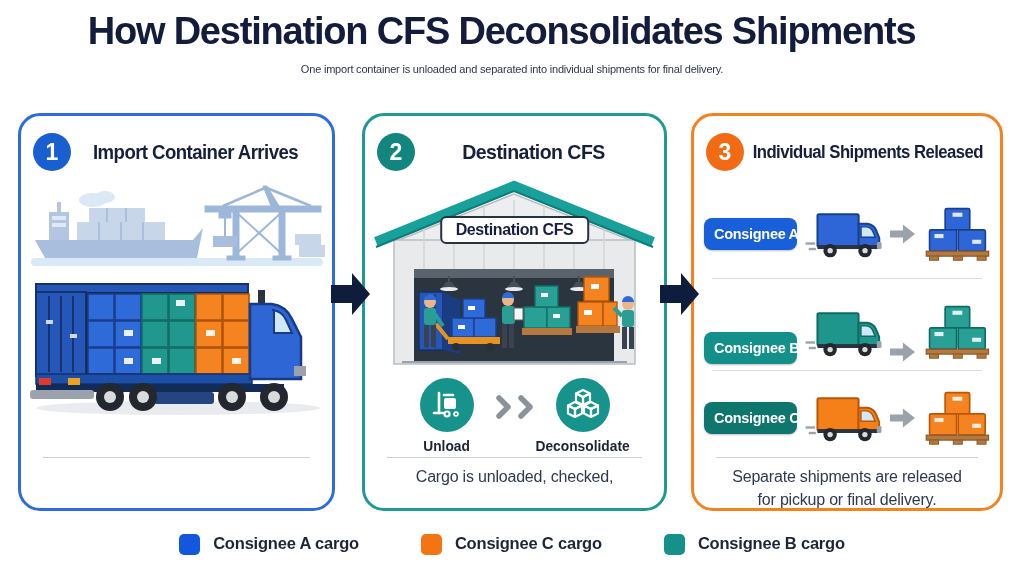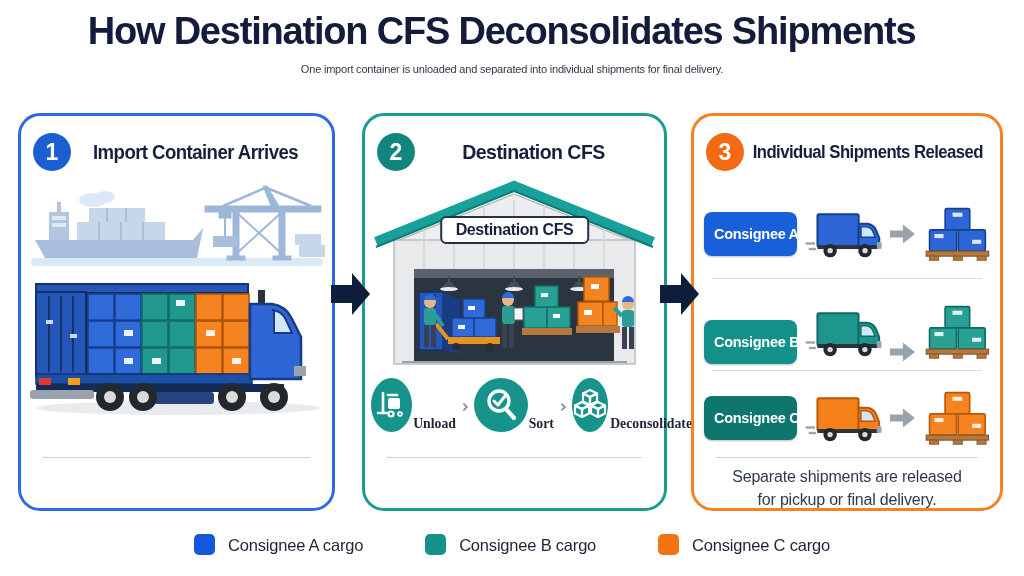--- a/index.html
+++ b/index.html
@@ -29,40 +29,40 @@
   .divider{position:absolute;top:341px;left:22px;right:22px;height:1px;background:#ccd1d8;}
   .caption{position:absolute;top:349px;left:10px;right:10px;text-align:center;
          font-size:16px;line-height:23px;color:#2f3950;margin:0;letter-spacing:-0.2px;}
   
   .warehouse-wrap{top:60px;}
   .cfs-sign{position:absolute;top:100px;left:50%;transform:translateX(-50%);
          background:#ffffff;border:2px solid #2a3242;border-radius:6px;padding:3px 14px;
          font-size:16px;font-weight:bold;color:#16203c;white-space:nowrap;letter-spacing:-0.4px;}
   .steps-row{position:absolute;top:262px;left:6px;right:6px;display:flex;
          align-items:flex-start;justify-content:center;gap:6px;}
-  .step{display:flex;flex-direction:row;align-items:flex-end;width:86px;font-family:Liberation Serif, serif;}
+  .step{display:flex;flex-direction:column;align-items:center;width:86px;}
   .step-circle{width:54px;height:54px;border-radius:50%;background:#16948c;
          display:flex;align-items:center;justify-content:center;}
   .step-label{margin-top:6px;font-size:14.5px;font-weight:bold;color:#1c2333;white-space:nowrap;
          transform:scaleX(.95);}
   .chevron{margin-top:16px;}
   
   .consignee-row{position:absolute;left:10px;right:8px;height:76px;
          display:flex;align-items:center;gap:7px;}
   .row-a{top:80px;} .row-b{top:172px;align-items:flex-end;} .row-c{top:264px;}
   .row-divider{position:absolute;left:18px;right:18px;height:1px;background:#d9dce1;}
   .rd-1{top:162px;} .rd-2{top:254px;}
-  .badge{min-width:86px;box-sizing:border-box;padding:14px 10px;border-radius:8px;color:#ffffff;
+  .badge{min-width:86px;box-sizing:border-box;padding:8px 10px;border-radius:8px;color:#ffffff;
          font-size:14.5px;font-weight:bold;text-align:center;white-space:nowrap;
          box-shadow:0 1px 2px rgba(0,0,0,.25);letter-spacing:-0.3px;}
   .badge-a{background:#1760da;} .badge-b{background:#14908a;} .badge-c{background:#0f766e;}
   
   .legend{position:absolute;top:534px;left:0;width:1024px;display:flex;
          justify-content:center;gap:62px;align-items:center;}
-  .legend-item{display:flex;align-items:flex-end;gap:13px;}
+  .legend-item{display:flex;align-items:flex-start;gap:13px;font-weight:bold;}
   .legend-swatch{width:21px;height:21px;border-radius:5px;}
   .sw-a{background:#1257dc;} .sw-b{background:#16918a;} .sw-c{background:#f47413;}
   .legend-label{font-size:16.5px;color:#1d2536;letter-spacing:-0.2px;}
   .panel-arrow{position:absolute;top:272px;z-index:5;}
   .pa-1{left:331px;} .pa-2{left:660px;}
 </style>
 </head>
 <body>
 
 <div class="stage">
@@ -314,30 +314,20 @@
             <circle cx="26" cy="26" r="2.8" fill="#ffffff"></circle>
             <circle cx="17" cy="26" r="1.4" fill="#16948c"></circle>
             <circle cx="26" cy="26" r="1.1" fill="#16948c"></circle>
           </svg>
         </div>
         <div class="step-label">Unload</div>
       </div>
       <svg class="chevron" width="16" height="26" viewBox="0 0 16 26">
         <polyline points="3,4 12,13 3,22" fill="none" stroke="#8b929b" stroke-width="5.5" stroke-linecap="round" stroke-linejoin="round"></polyline>
       </svg>
-      <div class="step">
-        <div class="step-circle">
-          <svg width="36" height="36" viewBox="0 0 36 36">
-            <circle cx="16" cy="14" r="10" fill="none" stroke="#ffffff" stroke-width="3.4"></circle>
-            <line x1="23" y1="22" x2="31" y2="31" stroke="#ffffff" stroke-width="4.2" stroke-linecap="round"></line>
-            <polyline points="11,14 15,18 22,9" fill="none" stroke="#ffffff" stroke-width="3" stroke-linecap="round" stroke-linejoin="round"></polyline>
-          </svg>
-        </div>
-        <div class="step-label">Sort</div>
-      </div>
       <svg class="chevron" width="16" height="26" viewBox="0 0 16 26">
         <polyline points="3,4 12,13 3,22" fill="none" stroke="#8b929b" stroke-width="5.5" stroke-linecap="round" stroke-linejoin="round"></polyline>
       </svg>
       <div class="step">
         <div class="step-circle">
           <svg width="36" height="36" viewBox="0 0 36 36">
             <g fill="none" stroke="#ffffff" stroke-width="2.2" stroke-linejoin="round">
               <polygon points="18,3 25,6.5 18,10 11,6.5"></polygon>
               <polygon points="11,6.5 18,10 18,18 11,14.5"></polygon>
               <polygon points="25,6.5 18,10 18,18 25,14.5"></polygon>
@@ -349,21 +339,21 @@
               <polygon points="33,18.5 26,22 26,30 33,26.5"></polygon>
             </g>
           </svg>
         </div>
         <div class="step-label">Deconsolidate</div>
       </div>
     </div>
 
     <div class="divider"></div>
     <p class="caption">
-      <br>
+      <span>Cargo is unloaded, checked,</span><br>
     </p>
   </section>
 
   <section class="panel p3">
     <div class="panel-header">
       <div class="num-circle num-orange">3</div>
       <div class="panel-title">Individual Shipments Released</div>
     </div>
 
     <div class="consignee-row row-a">
@@ -495,22 +485,22 @@
   <svg class="panel-arrow pa-2" width="40" height="44" viewBox="0 0 40 44">
     <polygon points="0,13 21,13 21,1 39,22 21,43 21,31 0,31" fill="#0e1d3c"></polygon>
   </svg>
 
   <div class="legend">
     <div class="legend-item">
       <span class="legend-swatch sw-a"></span>
       <span class="legend-label">Consignee A cargo</span>
     </div>
     <div class="legend-item">
+      <span class="legend-swatch sw-c"></span>
+      <span class="legend-label">Consignee C cargo</span>
+    </div>
+    <div class="legend-item">
       <span class="legend-swatch sw-b"></span>
       <span class="legend-label">Consignee B cargo</span>
     </div>
-    <div class="legend-item">
-      <span class="legend-swatch sw-c"></span>
-      <span class="legend-label">Consignee C cargo</span>
-    </div>
   </div>
 
 </div>
 
 </body></html>

